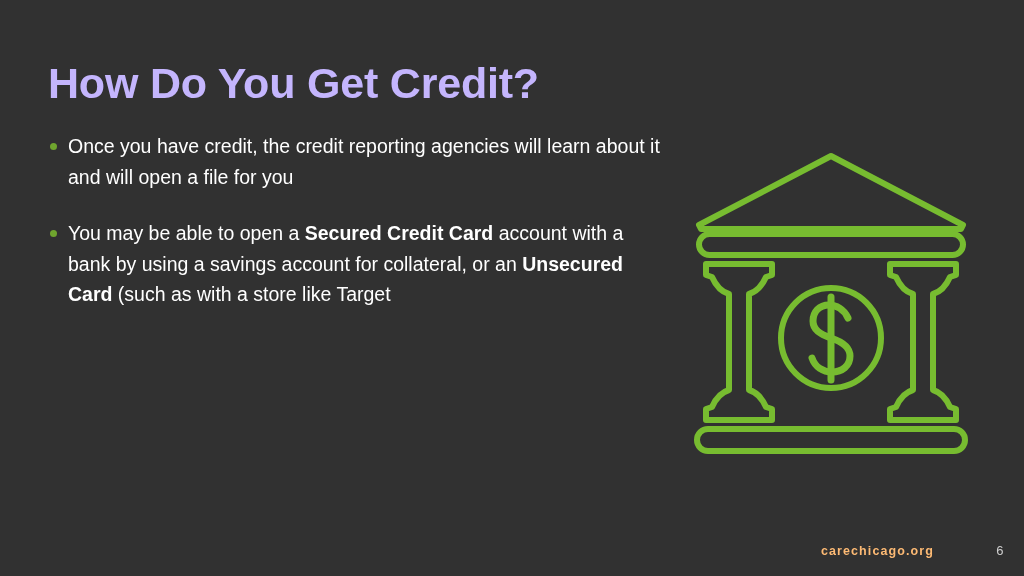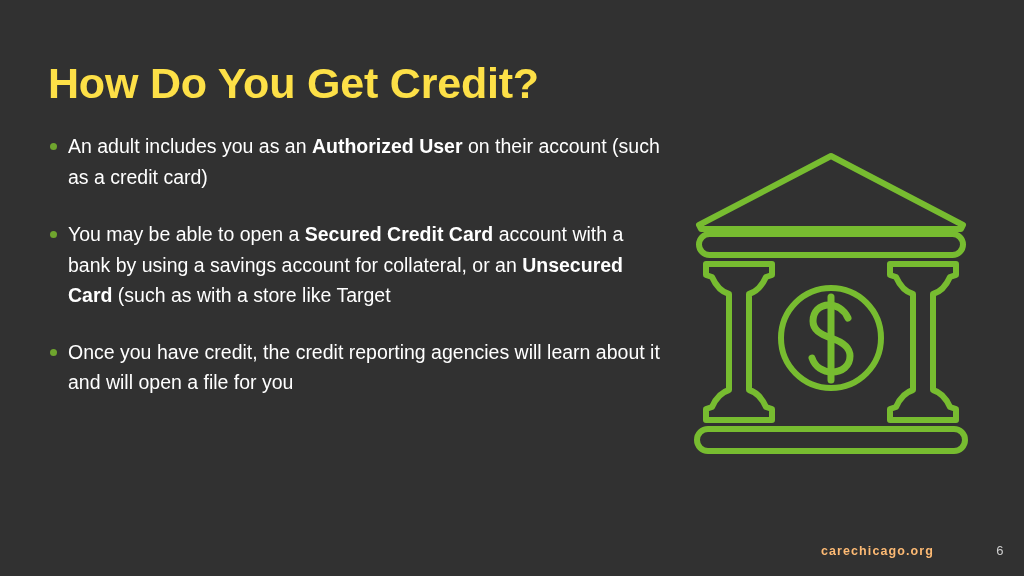--- a/index.html
+++ b/index.html
@@ -22,21 +22,21 @@
     background: #313131;
   }
 
   
   .slide-title {
     position: absolute;
     left: 48px;
     top: 30px;
     font-size: 43px;
     font-weight: bold;
-    color: #fde047;
+    color: #c4b5fd;
     letter-spacing: -0.2px;
     line-height: 1.12;
     white-space: nowrap;
   }
 
   
   .body-list {
     position: absolute;
     left: 48px;
     top: 131px;
@@ -109,31 +109,27 @@
   }
 </style>
 </head>
 <body>
 
 <div class="slide">
 
   <h1 class="slide-title">How Do You Get Credit?</h1>
 
   <ul class="body-list">
-    <li class="bullet-item b1">
+    <li class="bullet-item b4">
       <span class="bullet-dot"></span>
-      <span class="bullet-text"><span>An adult includes you as an </span><b>Authorized User</b><span> on their account (such as a credit card)</span></span>
+      <span class="bullet-text"><span>Once you have credit, the credit reporting agencies will learn about it and will open a file for you</span></span>
     </li>
     <li class="bullet-item b3">
       <span class="bullet-dot"></span>
       <span class="bullet-text"><span>You may be able to open a </span><b>Secured Credit Card</b><span> account with a bank by using a savings account for collateral, or an </span><b>Unsecured Card</b><span> (such as with a store like Target</span></span>
-    </li>
-    <li class="bullet-item b4">
-      <span class="bullet-dot"></span>
-      <span class="bullet-text"><span>Once you have credit, the credit reporting agencies will learn about it and will open a file for you</span></span>
     </li>
   </ul>
 
   <div class="bank-figure">
     <svg viewBox="0 0 290 320" xmlns="http://www.w3.org/2000/svg" fill="none" stroke="#77bc30" stroke-width="6" stroke-linejoin="round" stroke-linecap="round">
 
       <path d="M 13 83 L 145 14 L 277 83 L 275 87 L 15 87 Z"></path>
 
       <rect x="13" y="92" width="264" height="21" rx="10.5"></rect>
 

